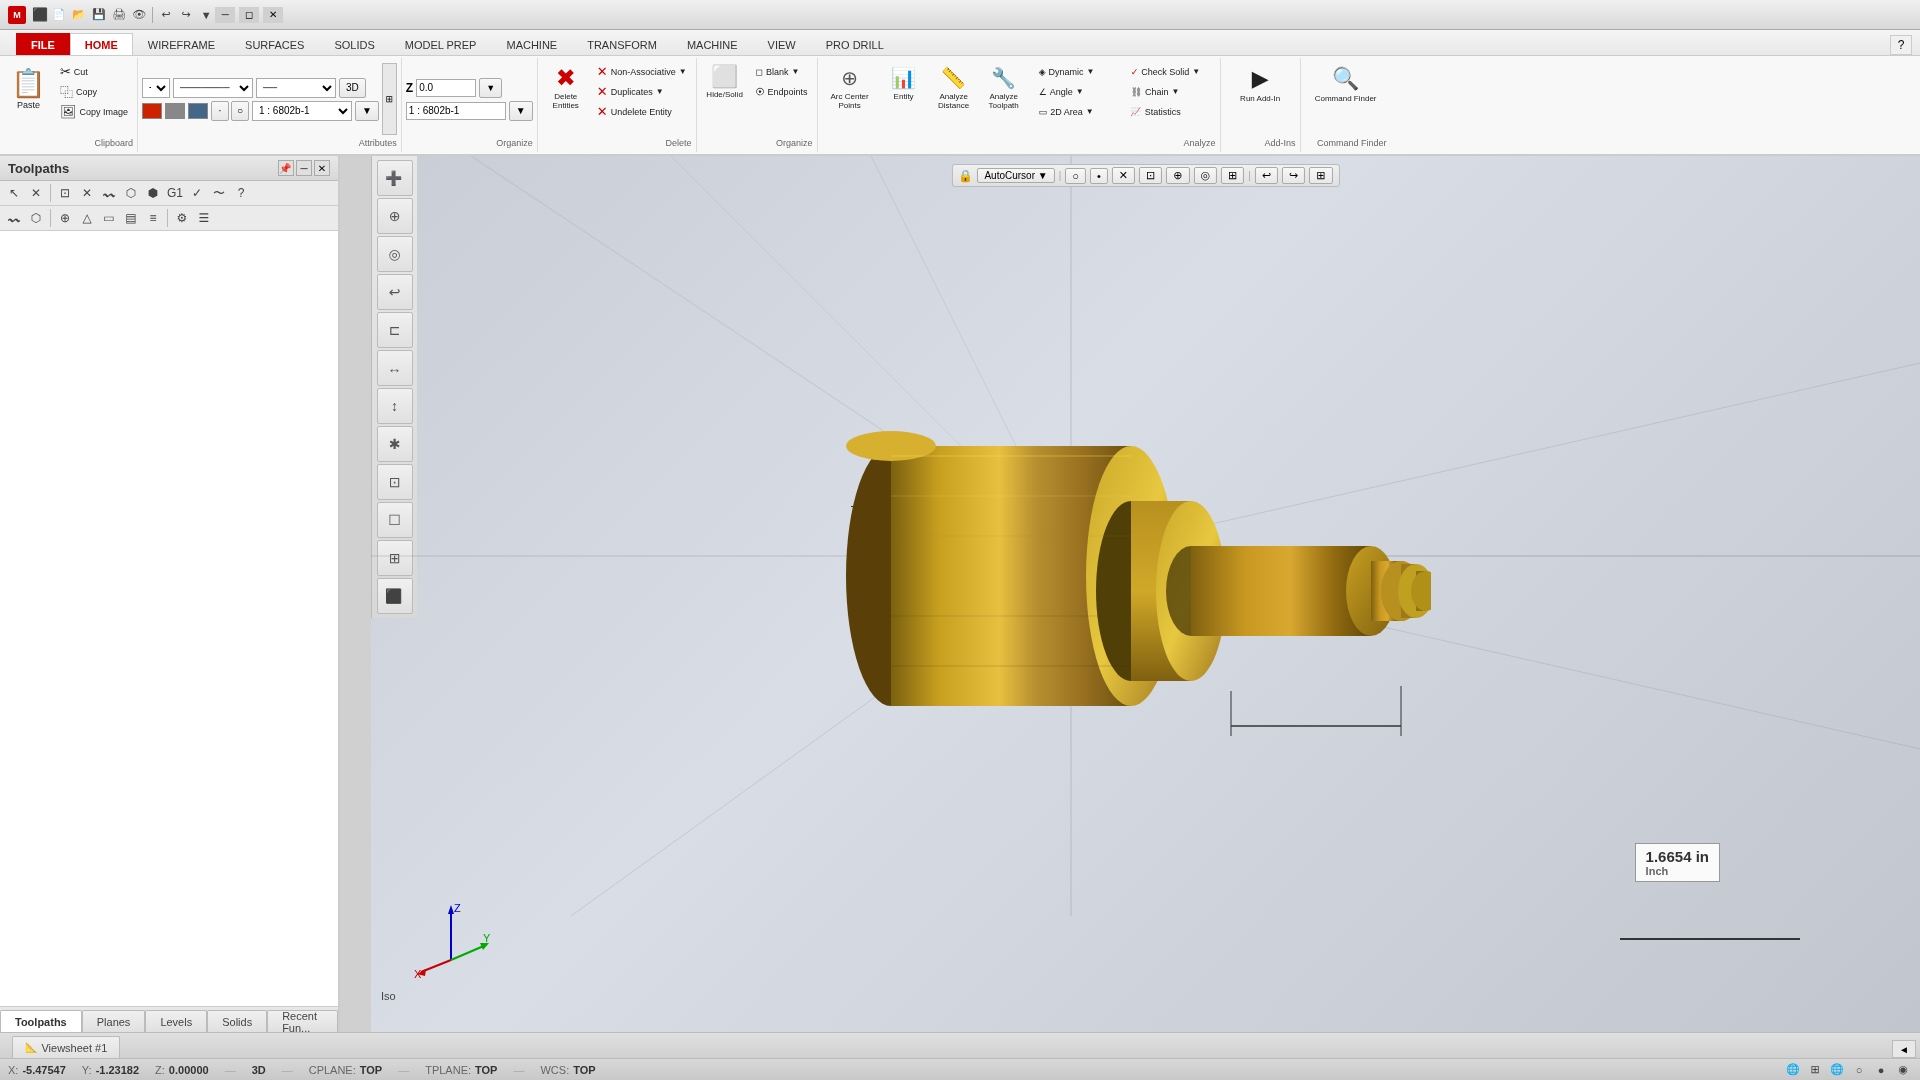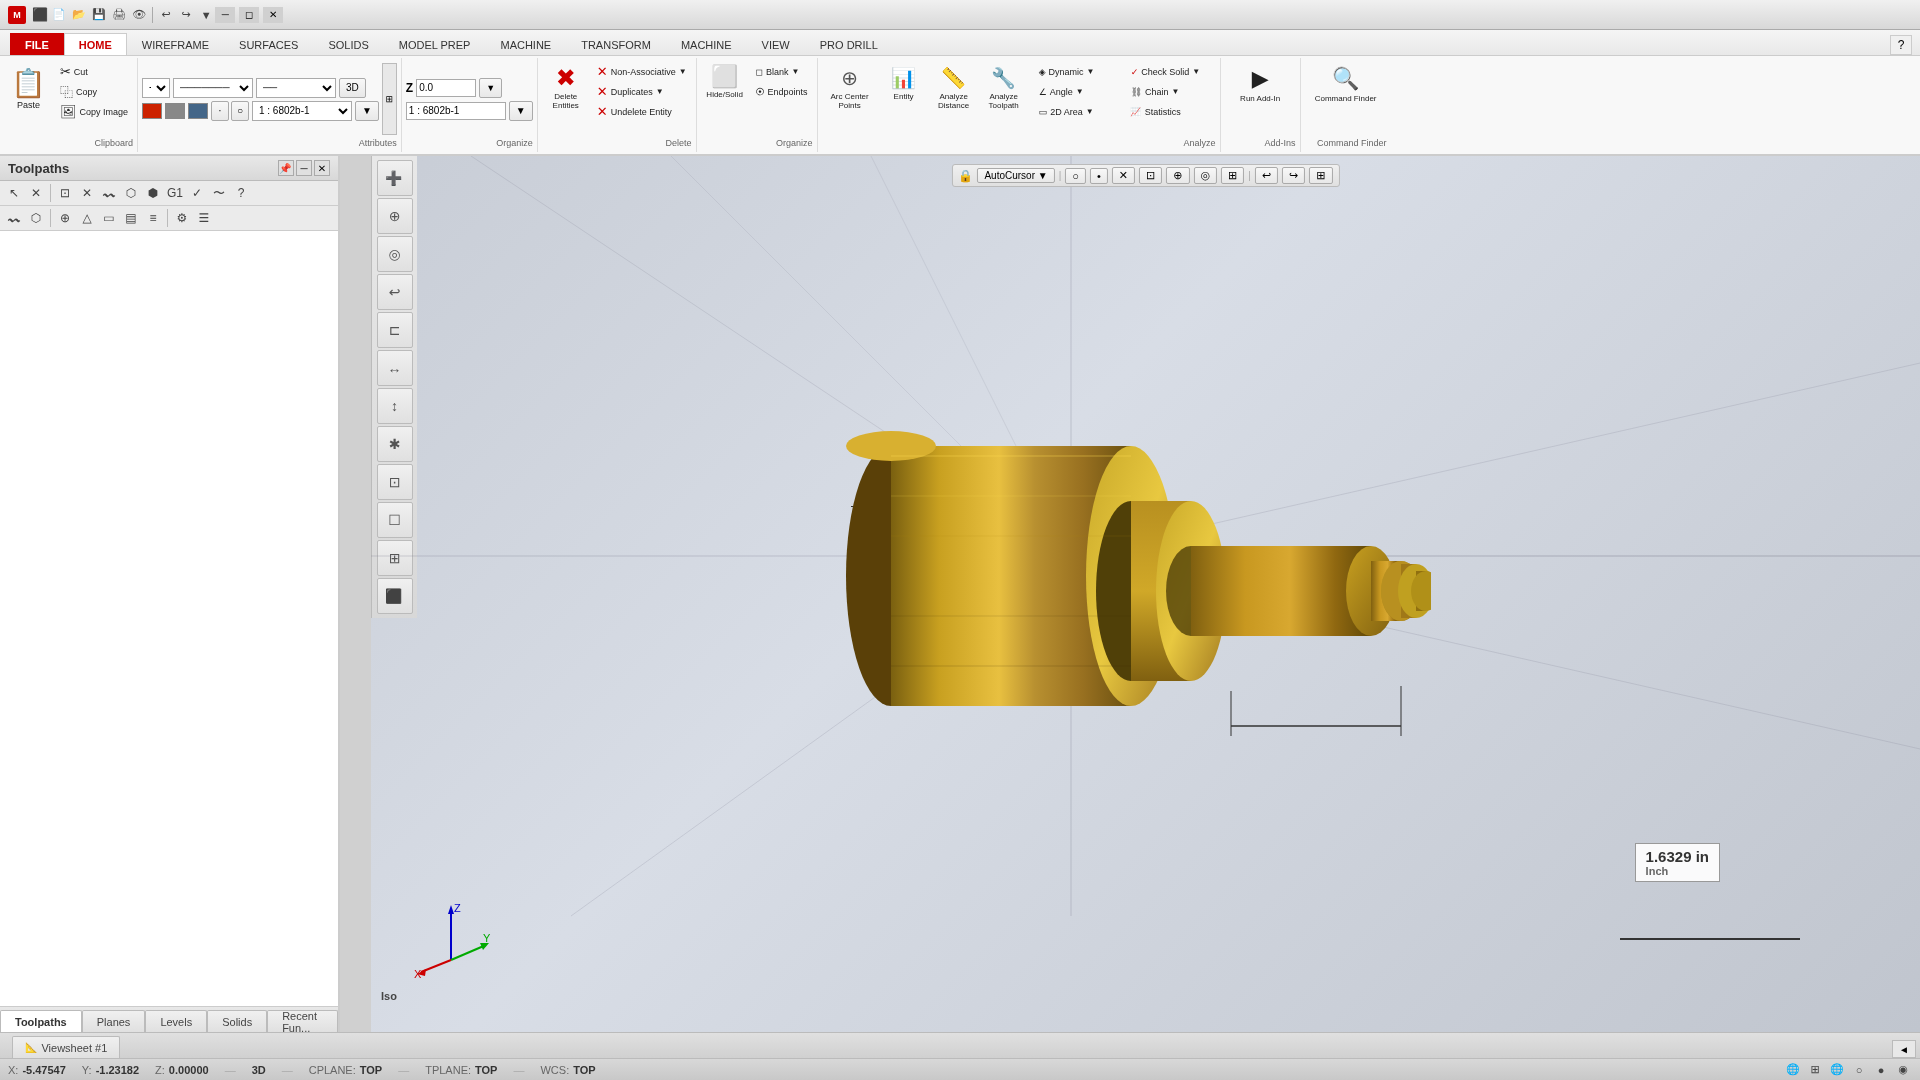--- a/index.html
+++ b/index.html
@@ -20,21 +20,21 @@
     #titlebar .win-controls { display: flex; gap: 4px; }
     #titlebar .win-btn { width: 20px; height: 16px; border: none; background: #d0d0d0; cursor: pointer; font-size: 10px; display: flex; align-items: center; justify-content: center; }
     .qa-btn { width: 18px; height: 18px; background: none; border: none; cursor: pointer; display: flex; align-items: center; justify-content: center; font-size: 11px; color: #444; }
 
     
     #ribbon-tabs {
       height: 26px;
       background: linear-gradient(to bottom, #f5f5f5, #e8e8e8);
       display: flex;
       align-items: flex-end;
-      padding-left: 10px;
+      padding-left: 16px;
       border-bottom: 1px solid #ccc;
     }
     .ribbon-tab {
       padding: 4px 14px;
       font-size: 11px;
       cursor: pointer;
       border: 1px solid transparent;
       border-bottom: none;
       color: #333;
       height: 22px;
@@ -241,21 +241,21 @@
       bottom: 50px;
       left: 40px;
     }
     #axes svg { width: 80px; height: 80px; }
     #iso-label {
       position: absolute;
       bottom: 30px;
       left: 10px;
       font-size: 11px;
       color: #444;
-      font-weight: bold;
+      font-weight: normal;
       margin-top: 24px;
     }
 
     
     #right-panel {
       width: 46px;
       background: linear-gradient(to bottom, #e8e8e8, #d8d8d8);
       border-left: 1px solid #bbb;
       display: flex;
       flex-direction: column;
@@ -774,21 +774,21 @@
 
         <line x1="560" y1="430" x2="730" y2="430" stroke="#333" stroke-width="1.5" marker-start="url(#arrow)" marker-end="url(#arrow)"></line>
         <line x1="560" y1="395" x2="560" y2="440" stroke="#333" stroke-width="1"></line>
         <line x1="730" y1="390" x2="730" y2="440" stroke="#333" stroke-width="1"></line>
       </svg>
     </div>
 
     <div style="position:absolute;bottom:90px;right:120px;">
       <div style="border-bottom:2px solid #333;width:180px;margin-bottom:2px;"></div>
       <div id="dimension-display">
-        <div style="font-size:15px;font-weight:bold;">1.6329 in</div>
+        <div style="font-size:15px;font-weight:bold;">1.6654 in</div>
         <div style="font-size:11px;color:#666;">Inch</div>
       </div>
     </div>
 
     <div id="axes">
       <svg width="80" height="80">
 
         <line x1="40" y1="60" x2="40" y2="10" stroke="#0000cc" stroke-width="2"></line>
         <polygon points="40,5 37,14 43,14" fill="#0000cc"></polygon>
         <text x="43" y="12" font-size="11" fill="#0000cc">Z</text>

